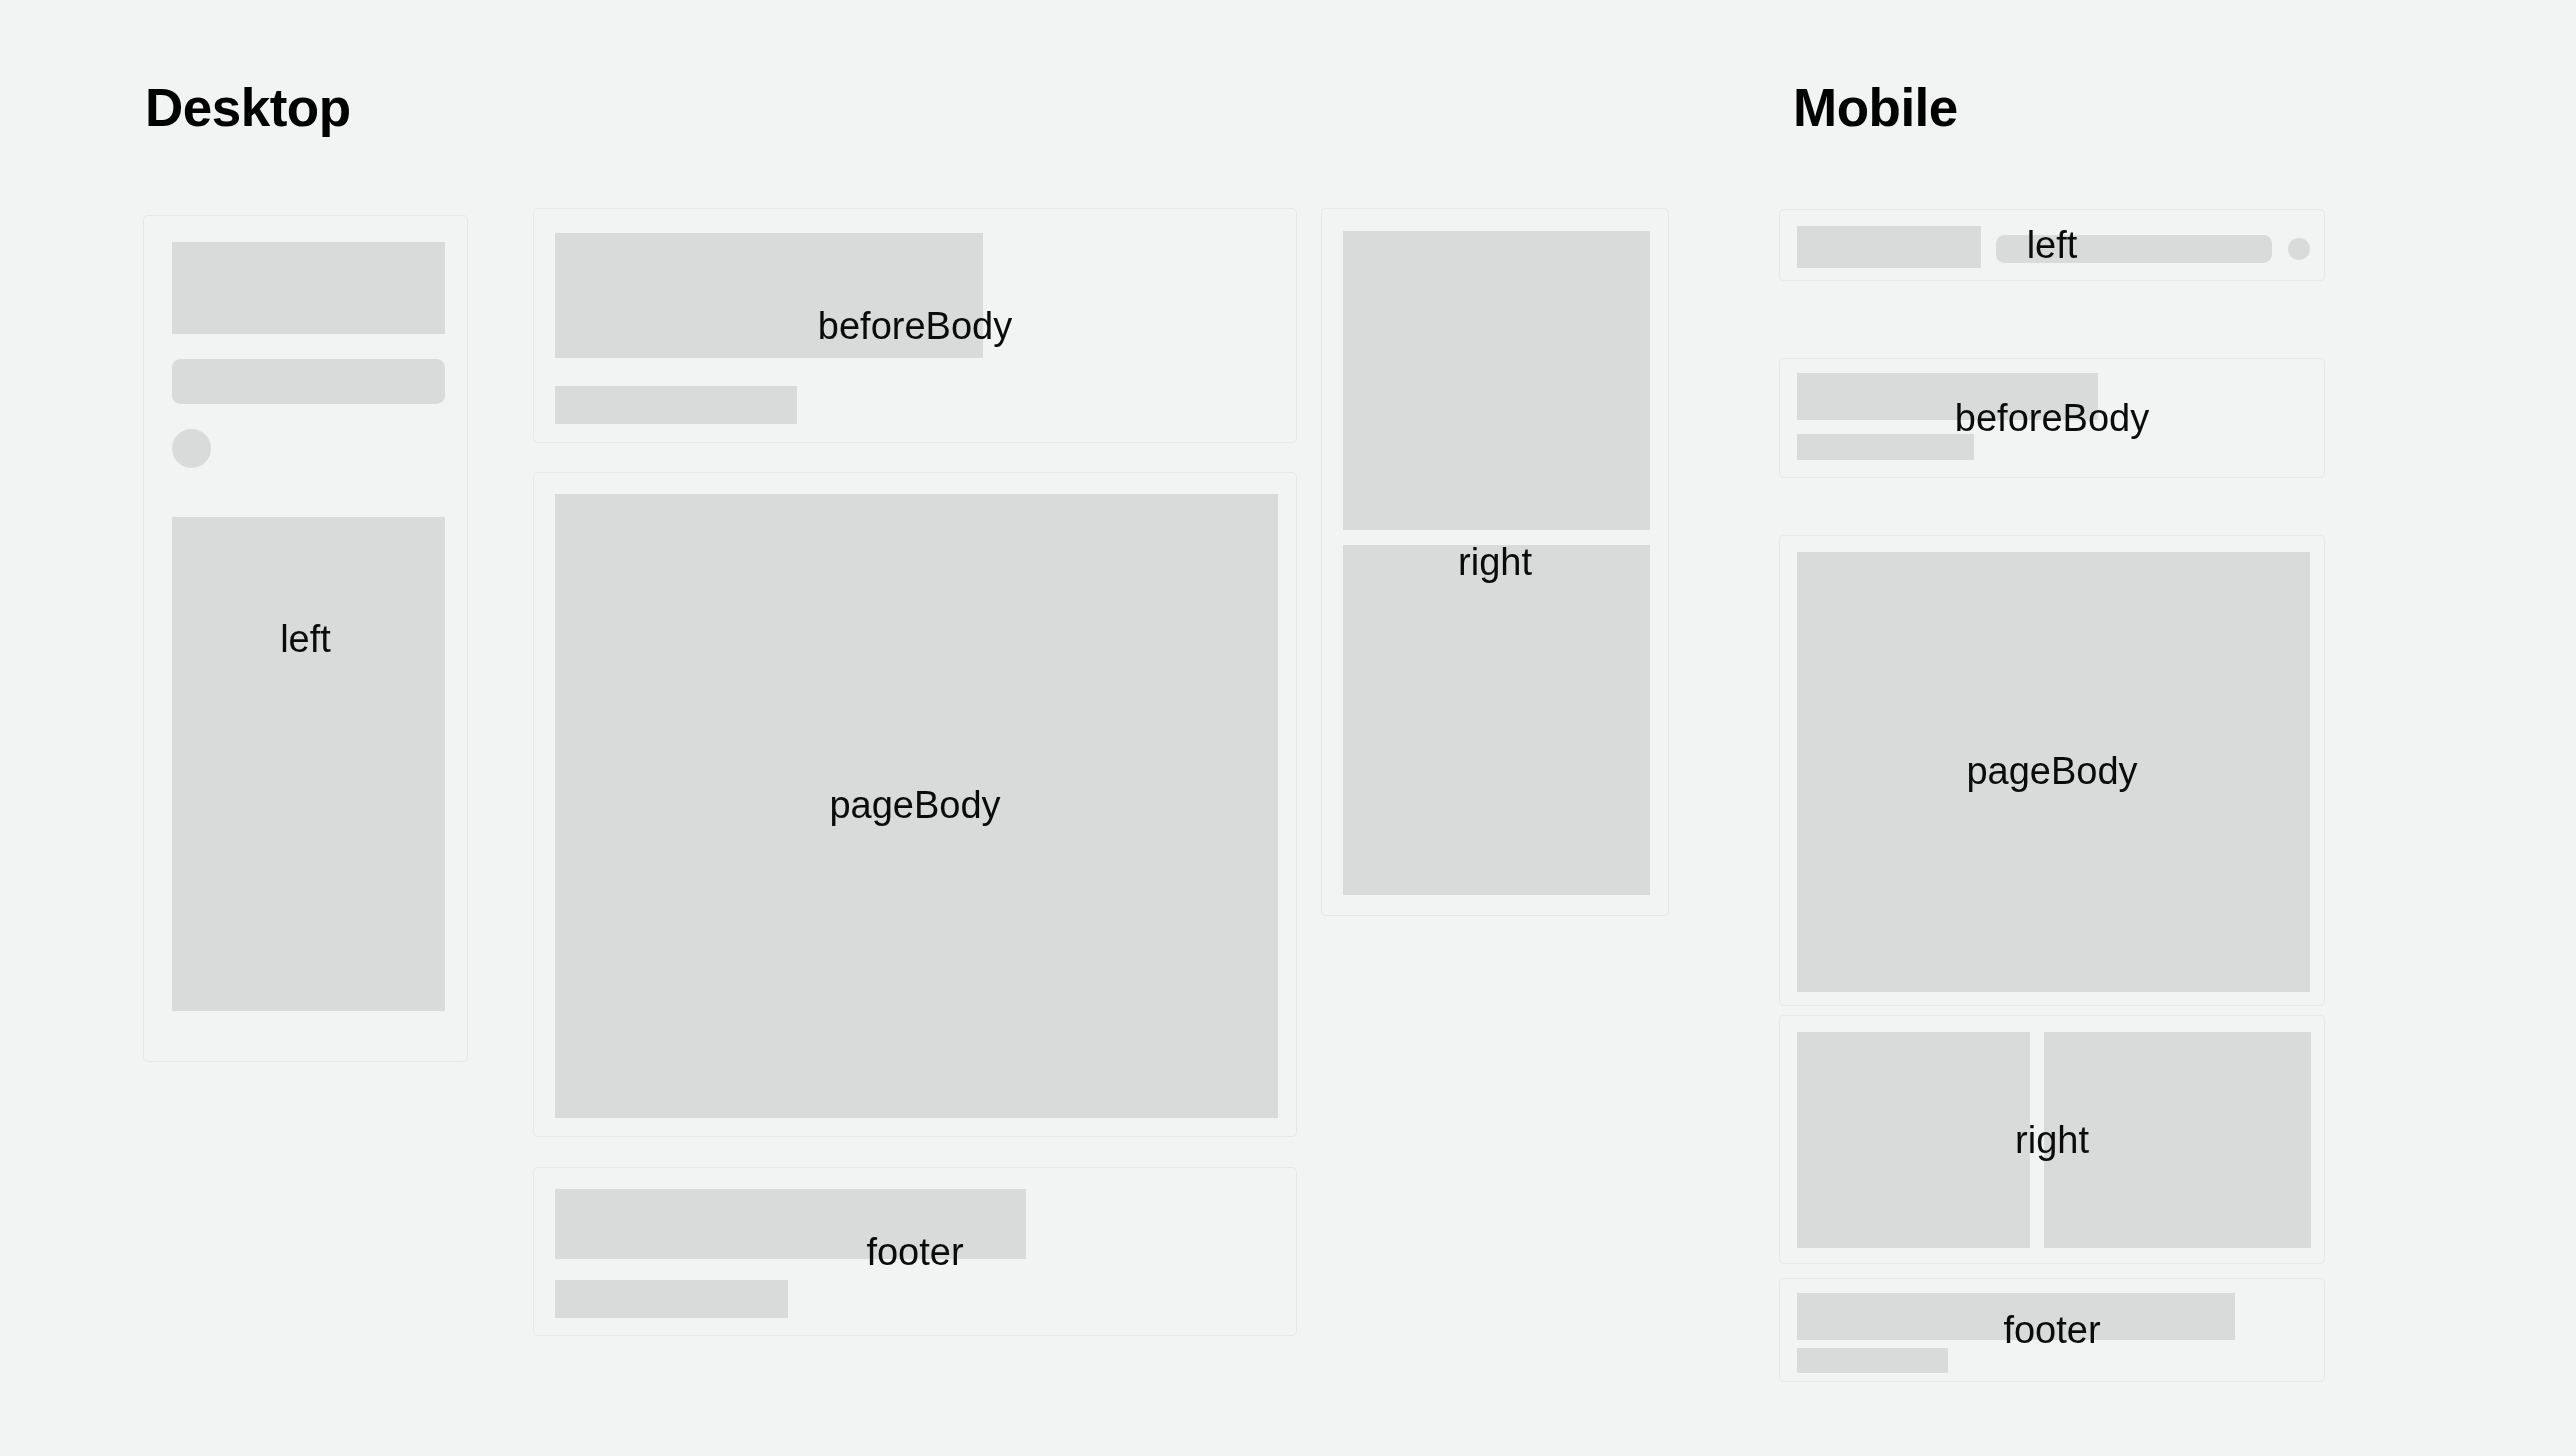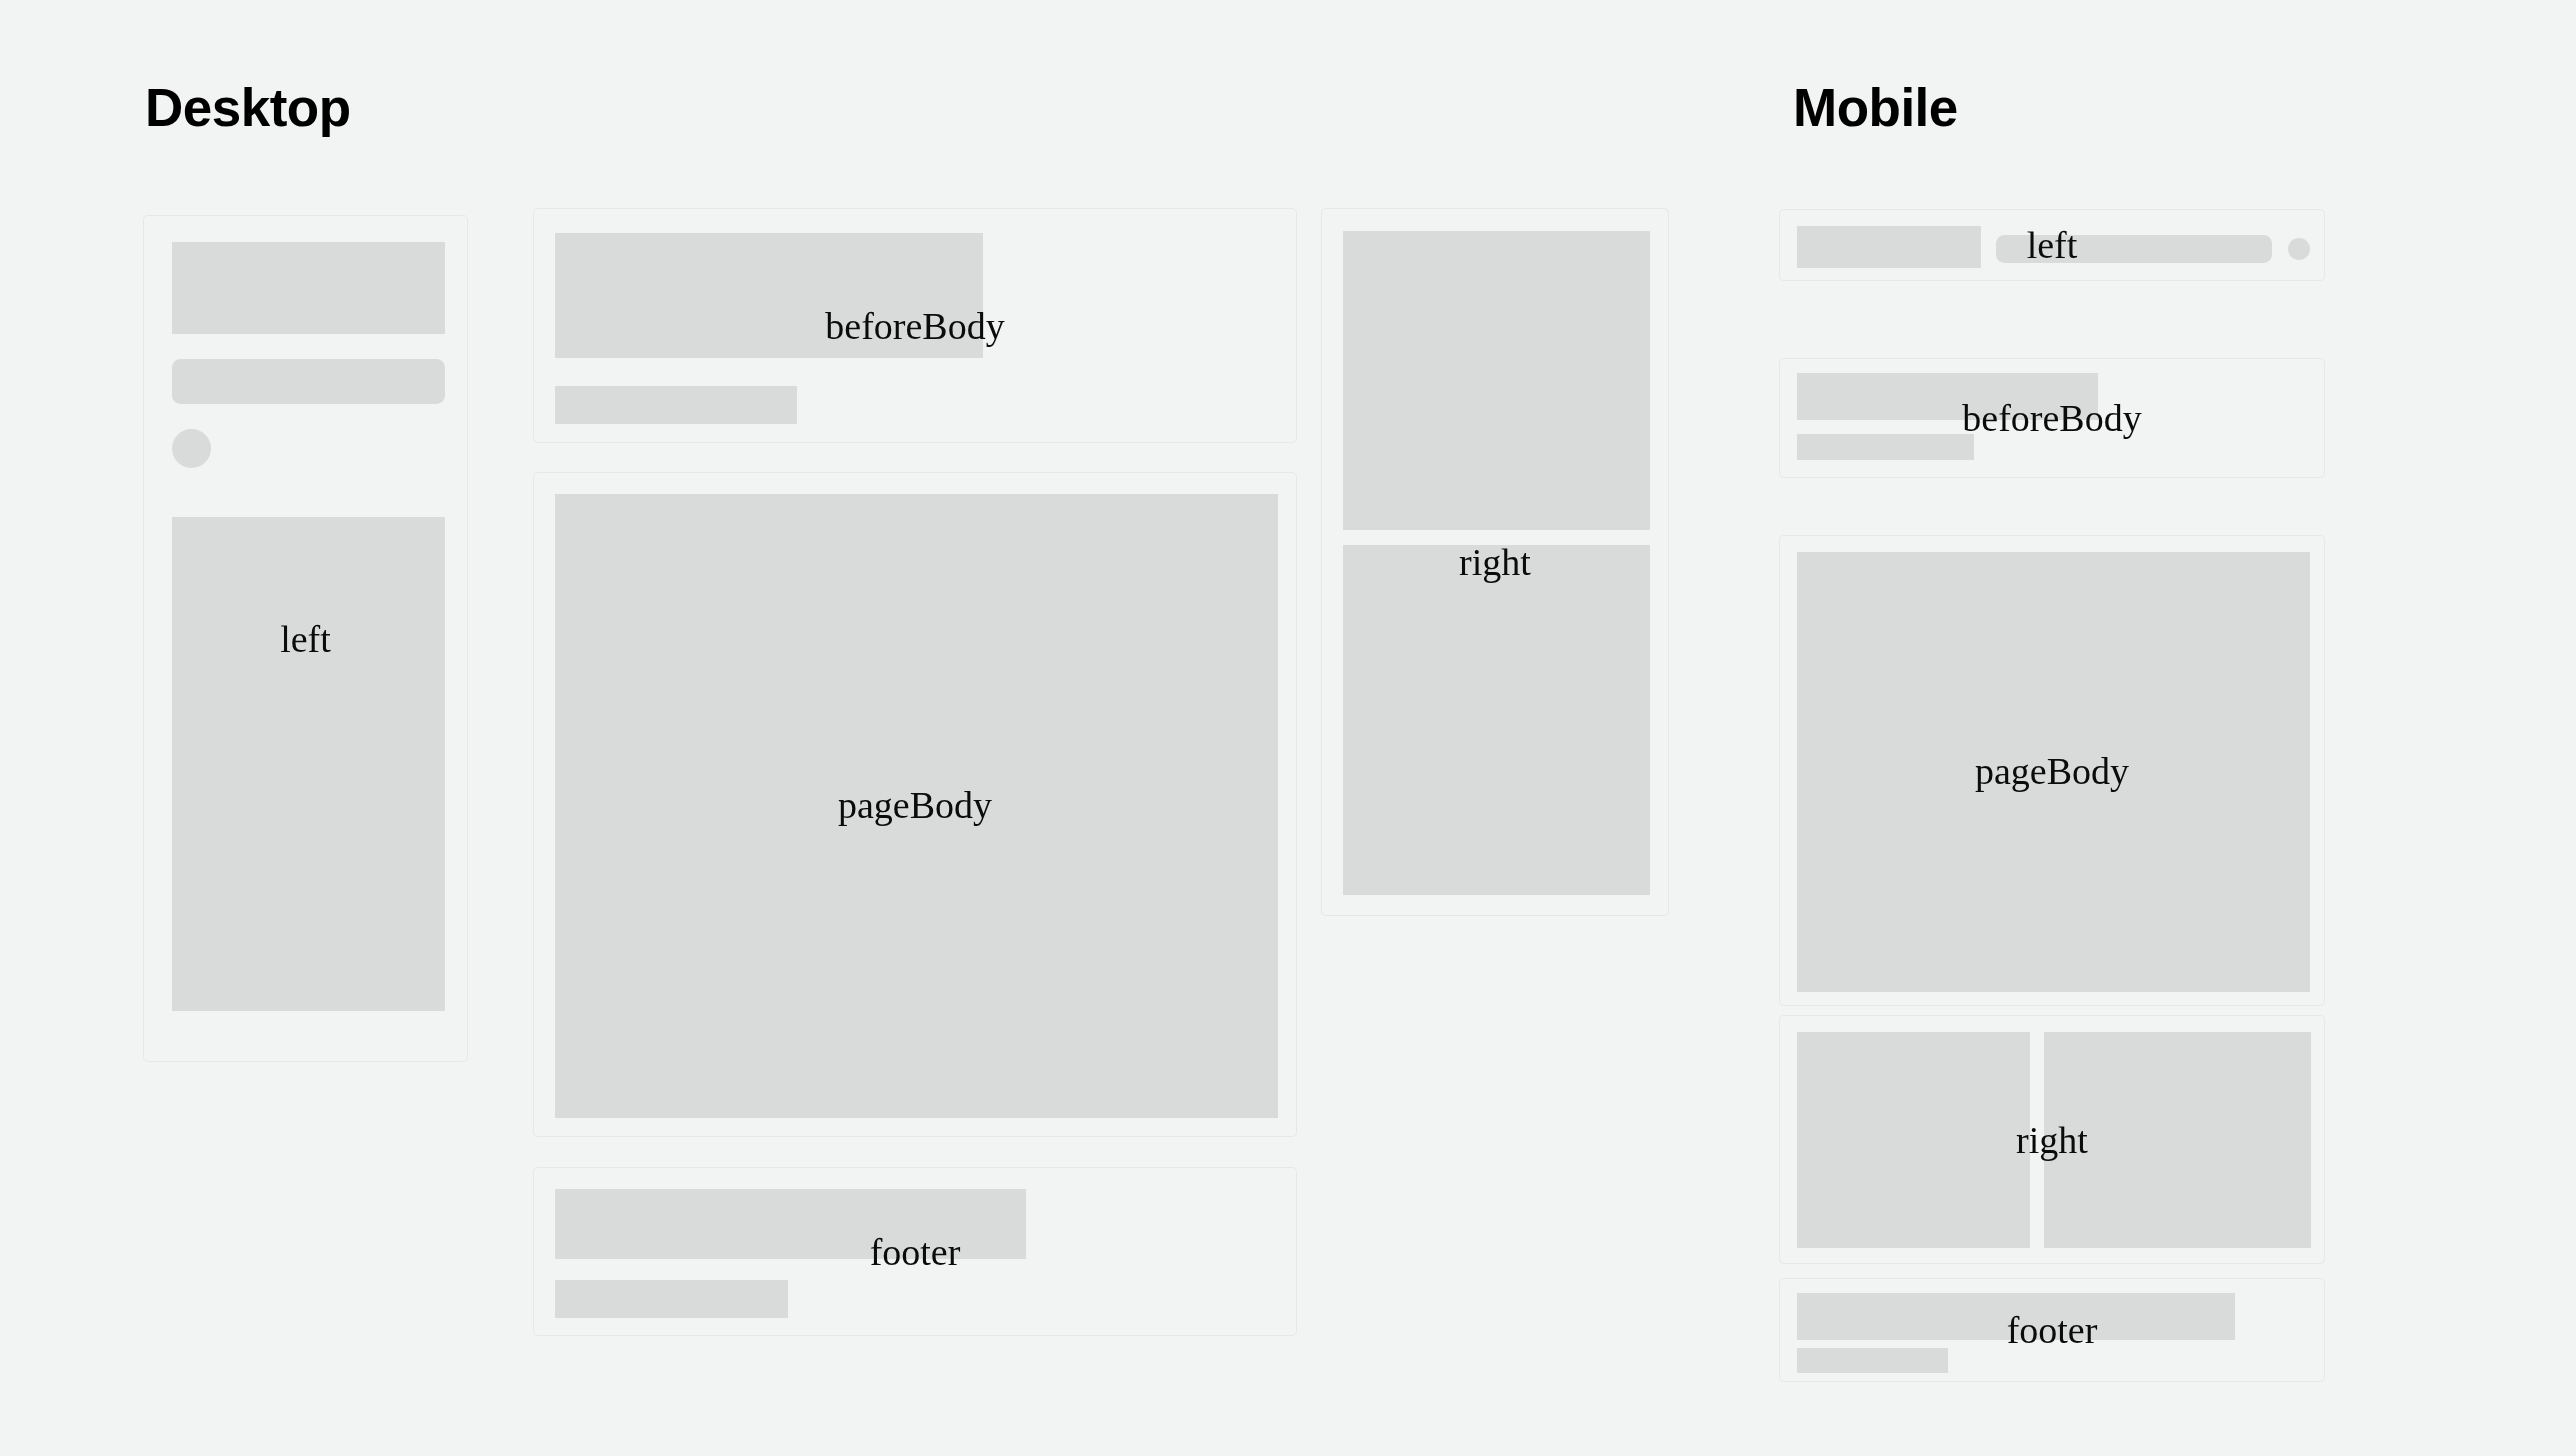--- a/index.html
+++ b/index.html
@@ -41,21 +41,21 @@
   }
 
   
   .region-label {
     position: absolute;
     left: 0;
     right: 0;
     top: 50%;
     transform: translateY(-50%);
     text-align: center;
-    font-family: Liberation Serif, serif;
+    font-family: Liberation Sans, sans-serif;
     font-size: 38px;
     line-height: 1;
     color: #0b0b0b;
     pointer-events: none;
     z-index: 5;
     white-space: nowrap;
   }
 
   
   .sk {

